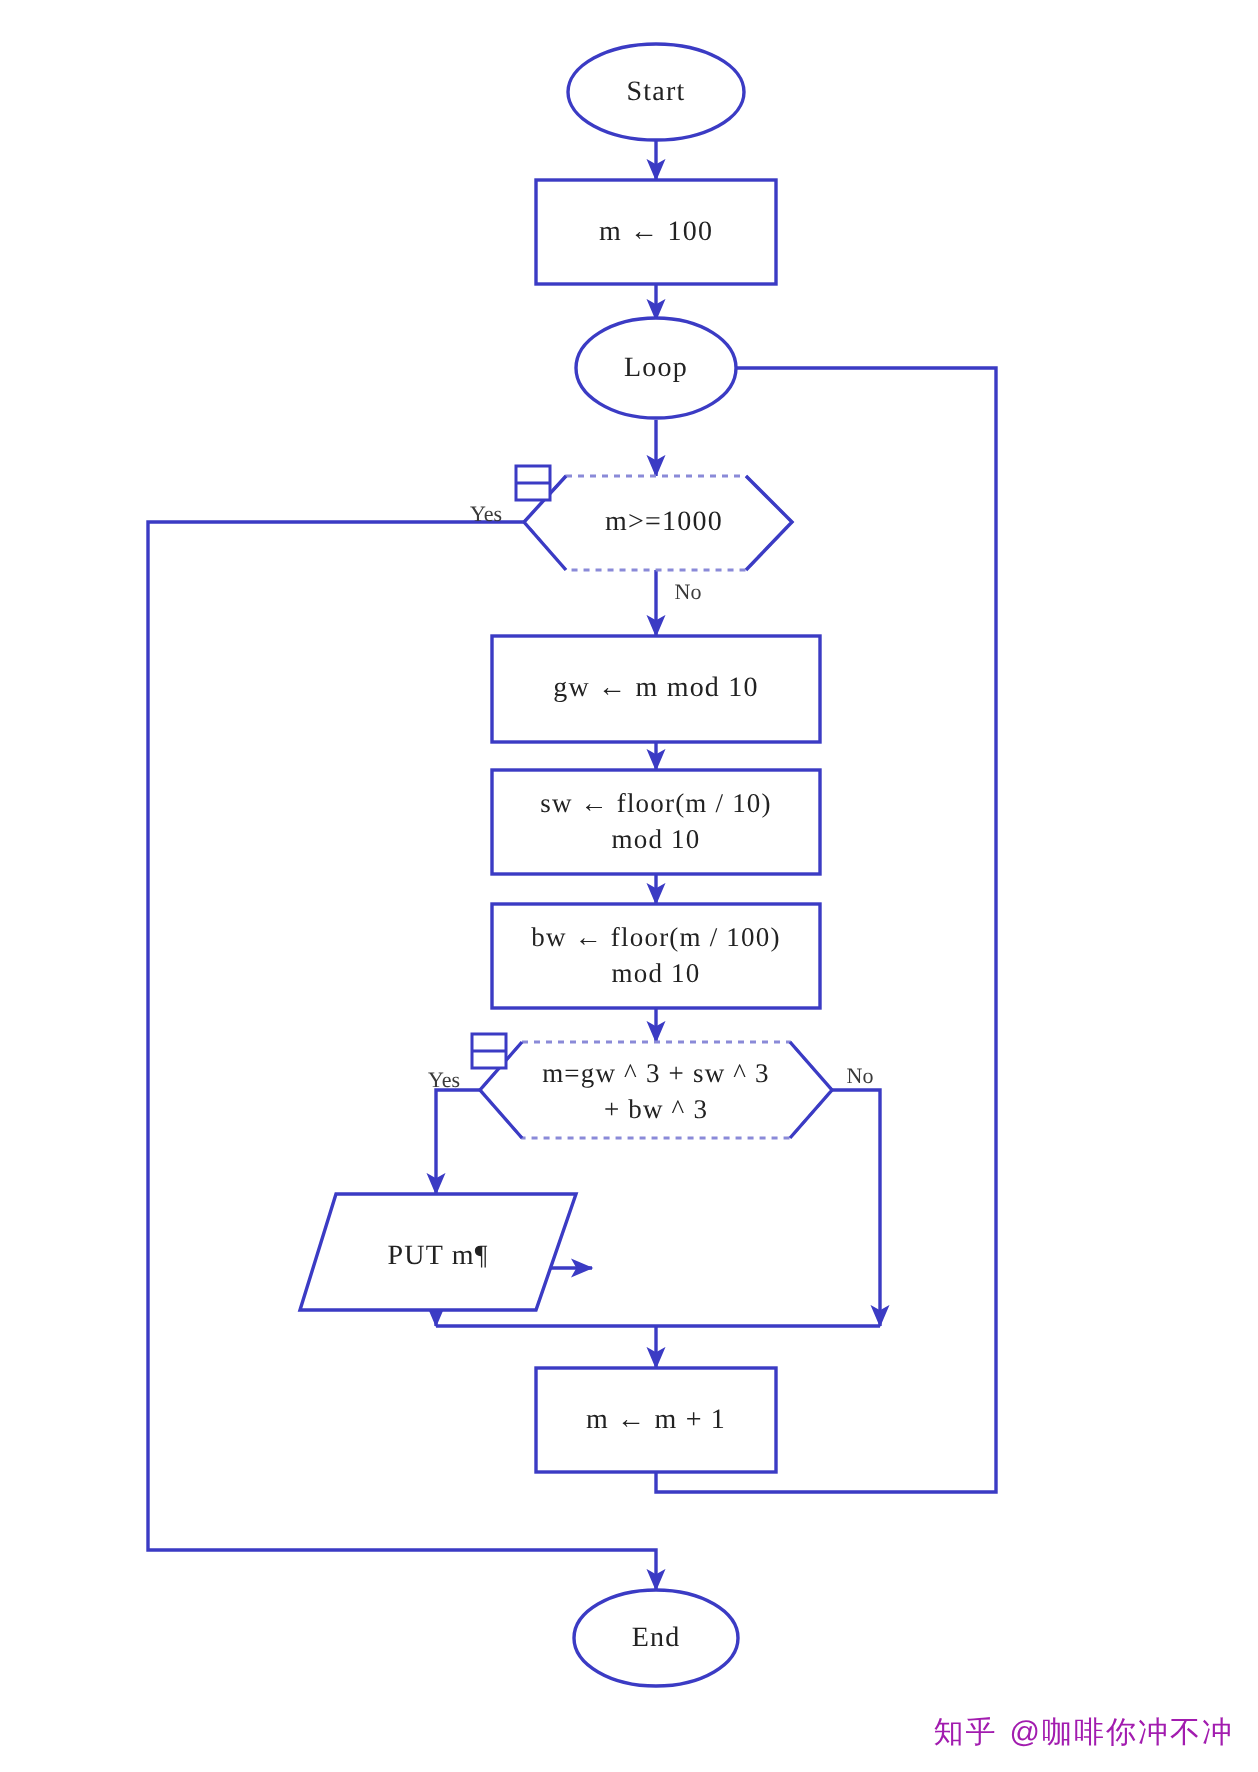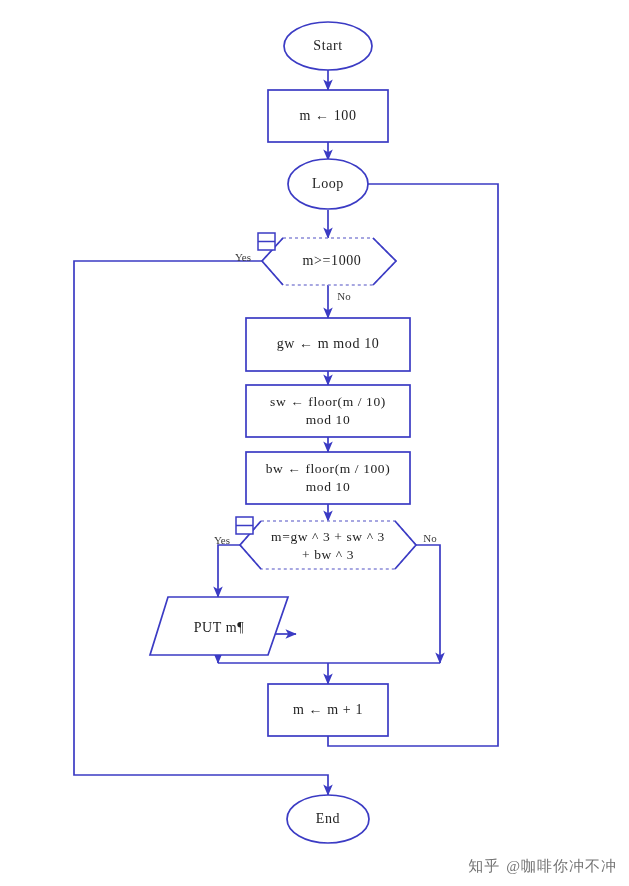--- a/index.html
+++ b/index.html
@@ -51,23 +51,23 @@
   .shape {
     fill: #ffffff;
   }
   .edge {
     fill: none;
   }
   .watermark {
     position: absolute;
     right: 12px;
     bottom: 10px;
-    font-family: Liberation Serif, serif;
+    font-family: Liberation Sans, sans-serif;
     font-size: 15px;
-    color: #737373;
+    color: #a21caf;
     letter-spacing: 1px;
     white-space: nowrap;
     user-select: none;
     margin-top: 21px;
   }
   .wm-logo {
     margin-right: 6px;
   }
 </style>
 </head>

